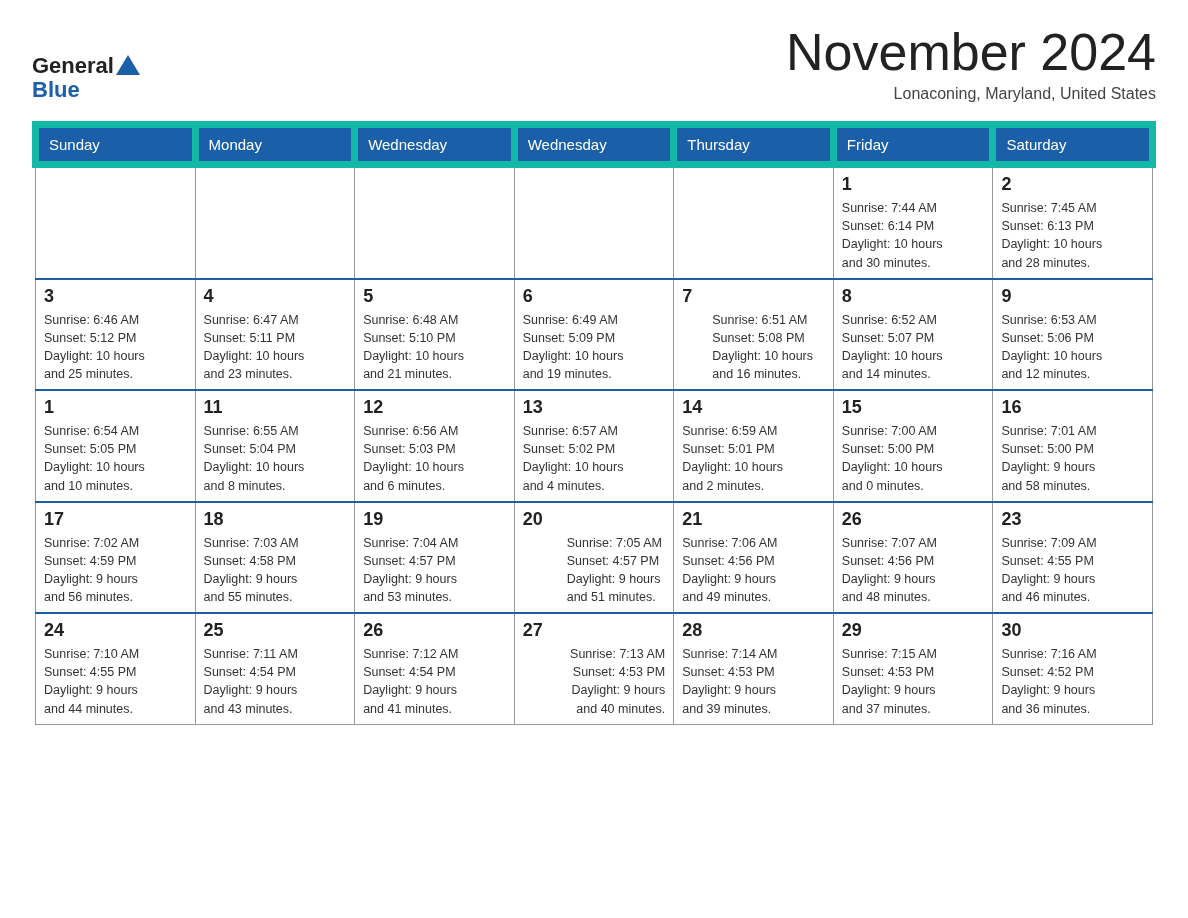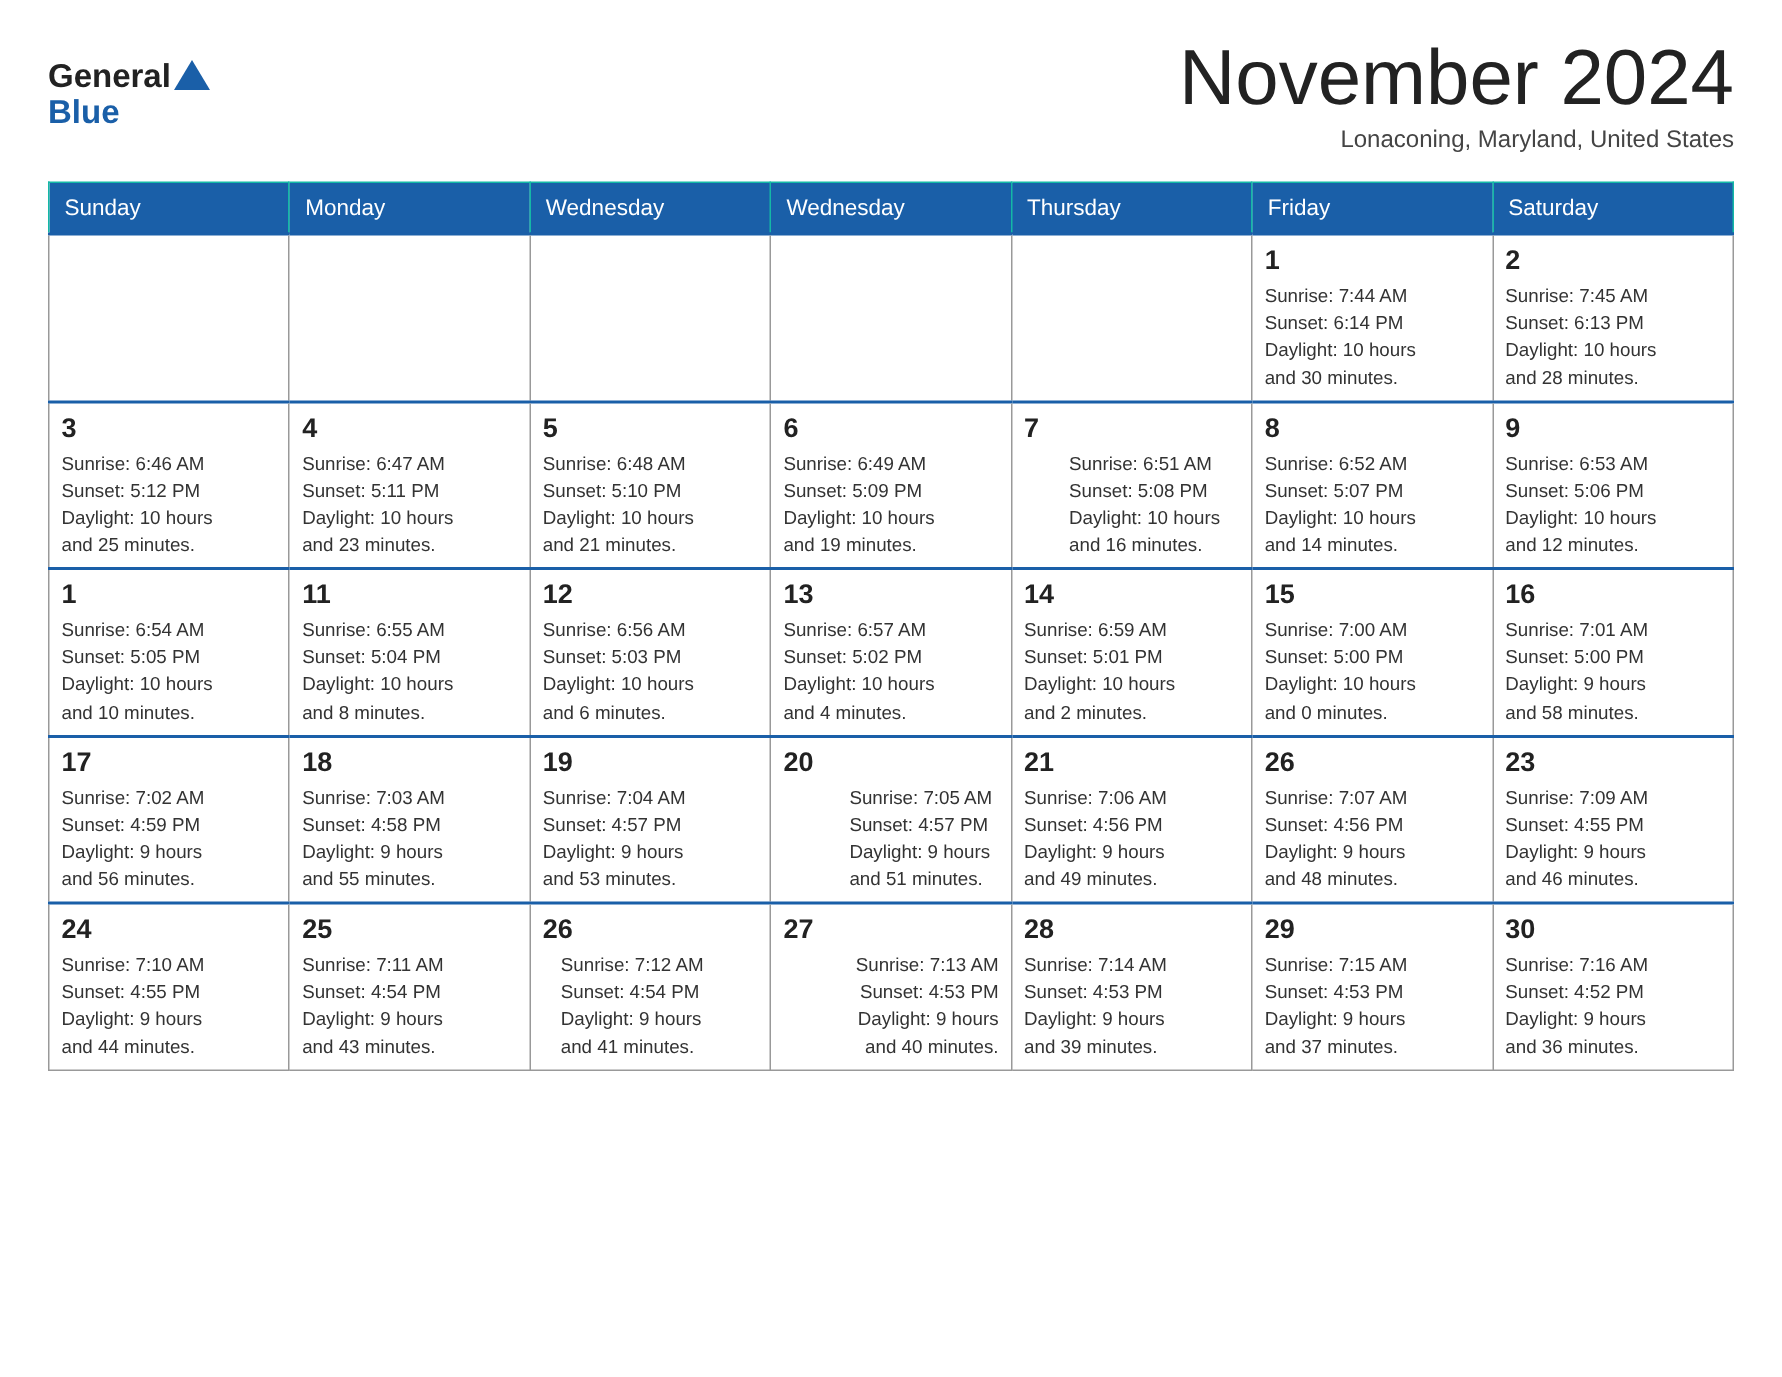--- a/index.html
+++ b/index.html
@@ -7,21 +7,21 @@
       font-family: Arial, sans-serif;
       background: #fff;
       color: #222;
       padding: 24px 32px;
       width: 1188px;
       min-height: 918px;
     }
     .header-area {
       display: flex;
       justify-content: space-between;
-      align-items: center;
+      align-items: flex-end;
       margin-bottom: 18px;
     }
     .logo-area {
       display: flex;
       flex-direction: column;
       align-items: flex-start;
     }
     .logo-text {
       display: flex;
       align-items: flex-end;
@@ -65,21 +65,21 @@
       border-collapse: collapse;
       border: 1px solid #999;
     }
     .calendar th {
       background-color: #1a5fa8;
       color: #fff;
       font-size: 15px;
       font-weight: normal;
       padding: 8px 10px;
       text-align: left;
-      border: 1px solid #14b8a6;
+      border: 7px solid #14b8a6;
     }
     .calendar td {
       vertical-align: top;
       border: 1px solid #999;
       padding: 6px 8px;
       width: 14.28%;
       min-height: 90px;
       font-size: 13px;
       color: #222;
       background: #fff;
@@ -319,21 +319,21 @@
         </td>
         <td>
           <span class="day-number">25</span>
           <div class="day-info" style="white-space: pre-line;">Sunrise: 7:11 AM
 Sunset: 4:54 PM
 Daylight: 9 hours
 and 43 minutes.</div>
         </td>
         <td>
           <span class="day-number">26</span>
-          <div class="day-info" style="white-space: pre-line; margin-left: 12px;">Sunrise: 7:12 AM
+          <div class="day-info" style="white-space: pre-line;">Sunrise: 7:12 AM
 Sunset: 4:54 PM
 Daylight: 9 hours
 and 41 minutes.</div>
         </td>
         <td>
           <span class="day-number">27</span>
           <div class="day-info" style="white-space: pre-line; text-align: right;">Sunrise: 7:13 AM
 Sunset: 4:53 PM
 Daylight: 9 hours
 and 40 minutes.</div>

